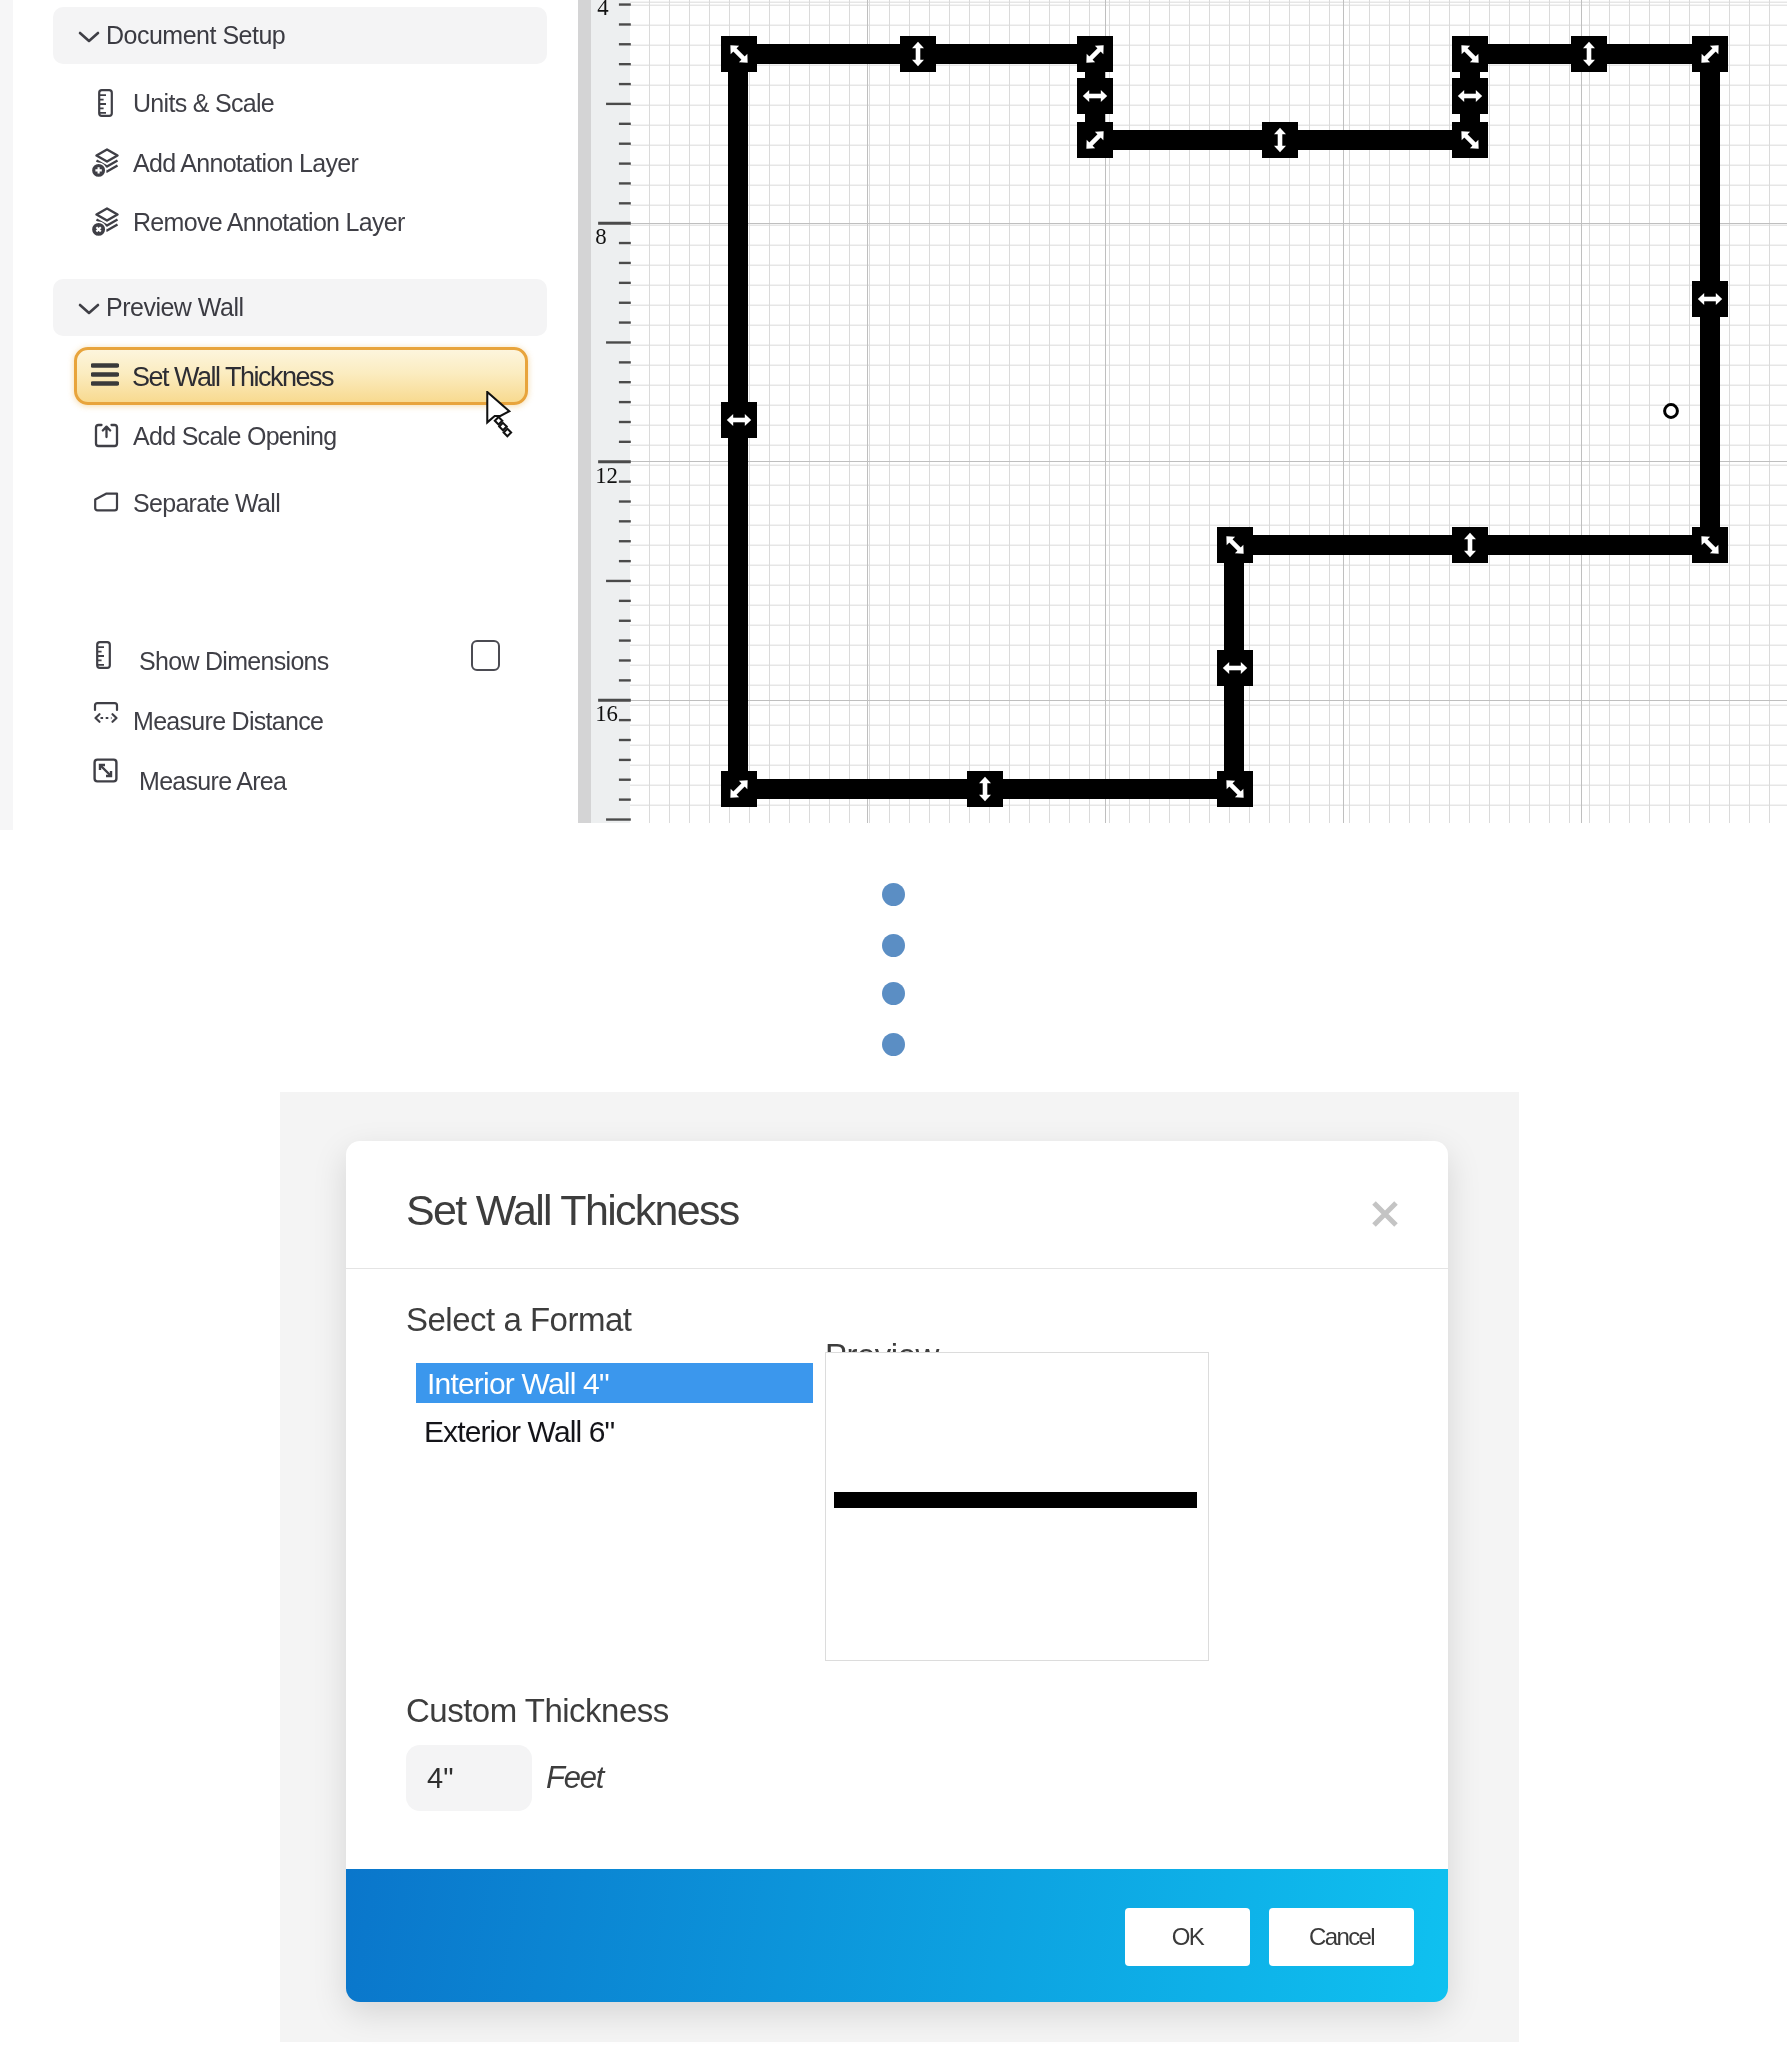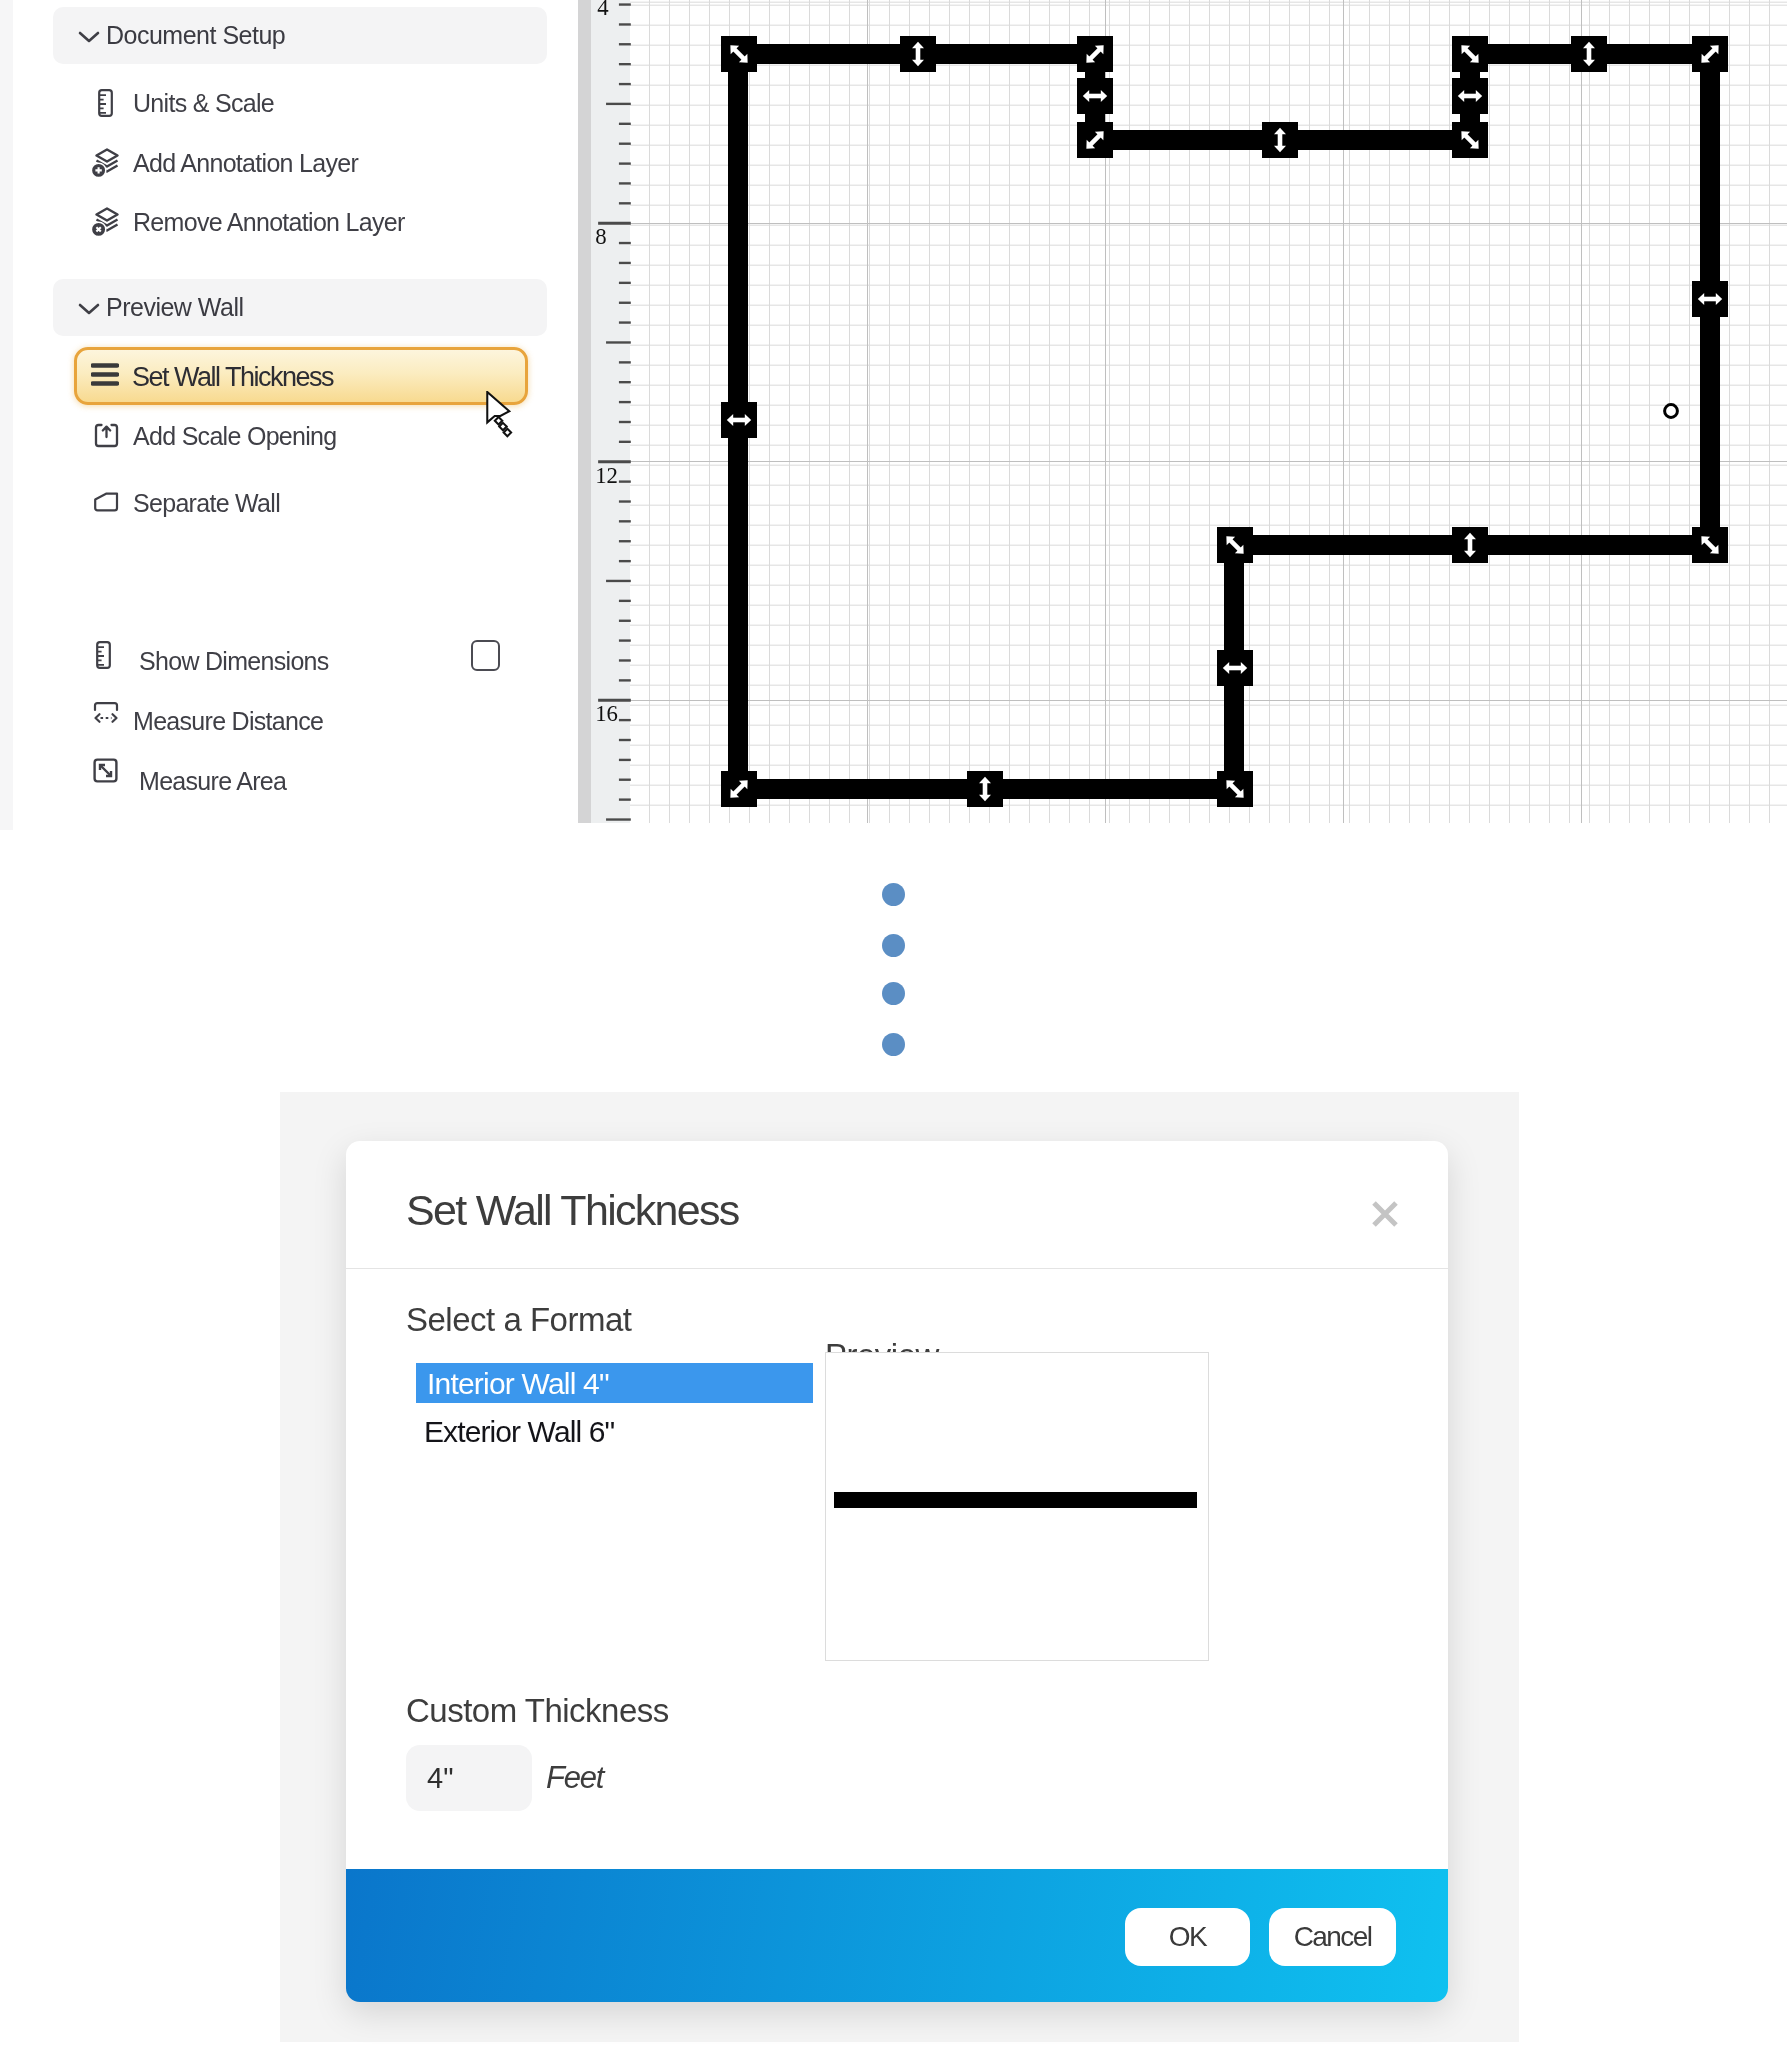--- a/index.html
+++ b/index.html
@@ -43,23 +43,23 @@
 .mlabel{position:absolute;font-size:33px;letter-spacing:-0.5px;color:#3d3d3d;}
 #row1{position:absolute;left:70px;top:222px;width:397px;height:40px;background:#3b97ed;color:#fff;font-size:30px;letter-spacing:-0.8px;line-height:41px;}
 #row1 span{margin-left:11px;}
 #row2{position:absolute;left:78px;top:274px;font-size:30px;letter-spacing:-0.9px;color:#141419;}
 #pbox{position:absolute;left:479px;top:211px;width:382px;height:307px;border:1px solid #dcdcdc;background:#fff;}
 #pbar{position:absolute;left:488px;top:351px;width:363px;height:16px;background:#000;}
 #minput{position:absolute;left:60px;top:604px;width:126px;height:66px;background:#f4f4f5;border-radius:14px;font-size:29px;color:#2f2f2f;line-height:66px;}
 #minput span{margin-left:21px;}
 #mfeet{position:absolute;left:200px;top:619px;font-size:31px;letter-spacing:-1.2px;font-style:italic;color:#3d3d3d;}
 #mfooter{position:absolute;left:0;top:728px;width:1102px;height:133px;background:linear-gradient(100deg,#0a76cb 0%,#0fc1f0 100%);border-radius:0 0 14px 14px;}
-.mbtn{position:absolute;top:39px;height:58px;background:#fff;border-radius:16px;font-size:28px;letter-spacing:-1.6px;color:#3a3a3a;text-align:center;line-height:58px;}
+.mbtn{position:absolute;top:39px;height:58px;background:#fff;border-radius:4px;font-size:24px;letter-spacing:-1.6px;color:#3a3a3a;text-align:center;line-height:58px;}
 #okbtn{left:779px;width:125px;}
-#cancelbtn{left:923px;width:127px;}
+#cancelbtn{left:923px;width:145px;}
 </style>
 </head>
 <body>
 <div id="root">
   <div id="leftstrip" class="abs"></div>
   <div id="sidebar" class="abs">
     <div class="sect" style="top:7px;">
       <svg width="22" height="12" viewBox="0 0 22 12">
           <path d="M2 2 L11 10 L20 2" fill="none" stroke="#3f3f46" stroke-width="2.6" stroke-linecap="round" stroke-linejoin="round"></path>
         </svg>

